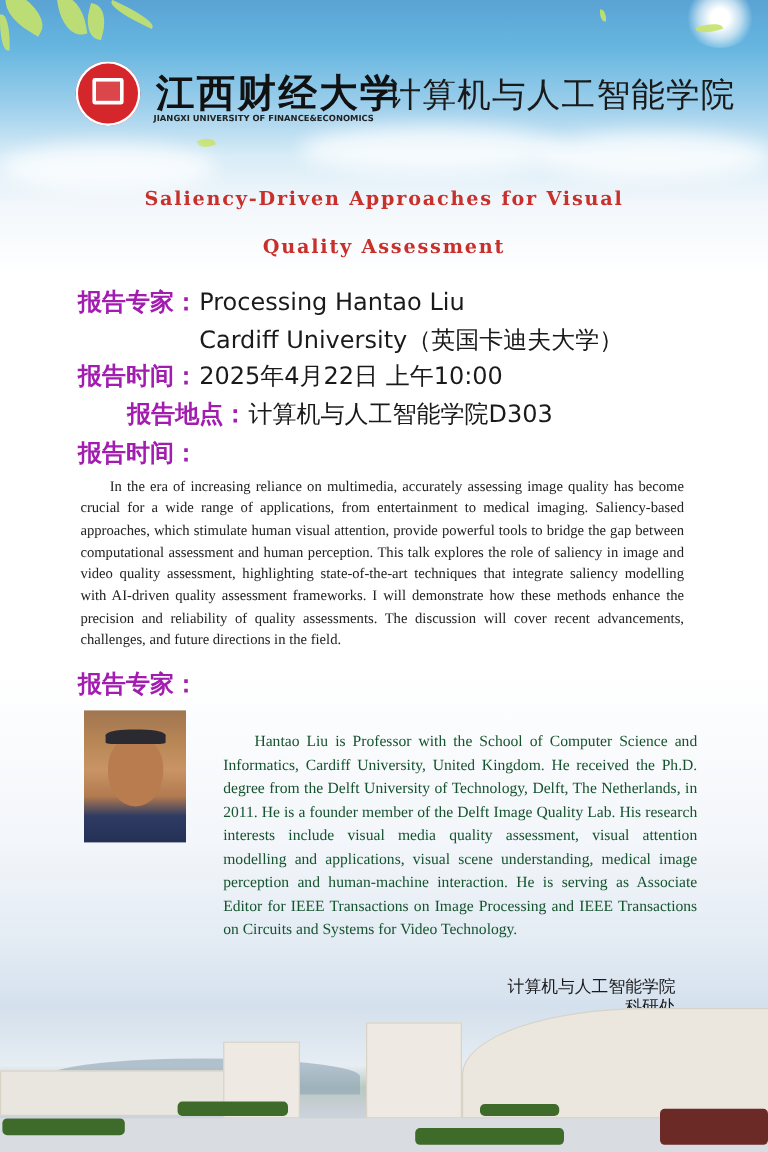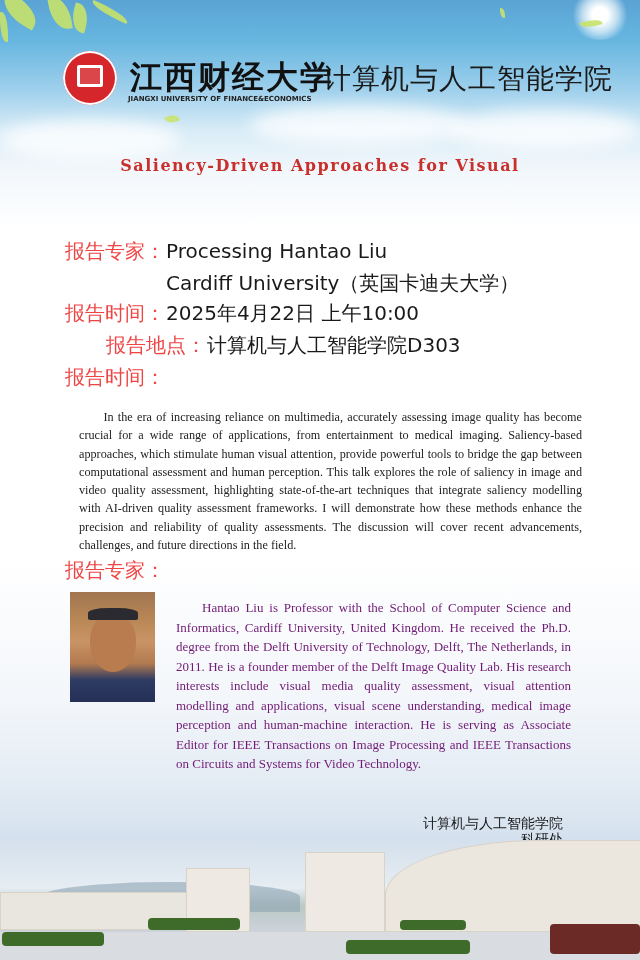--- a/index.html
+++ b/index.html
@@ -18,33 +18,33 @@
   .logo-seal .inner { position: absolute; left: 14px; top: 14px; width: 26px; height: 22px; background: #fff; border-radius: 2px; }
   .logo-seal .inner::after { content:""; position:absolute; left:3px; top:3px; width:20px; height:16px; background:#d5262b; opacity:0.85; }
   .uni-cn { position: absolute; left: 130px; top: 56px; font-family: "DejaVu Serif", serif; font-size: 32px; font-weight: bold; color: #111; letter-spacing: 2px; }
   .uni-en { position: absolute; left: 128px; top: 95px; font-size: 7px; font-weight: bold; color: #222; letter-spacing: 0; text-align: right; }
   .school { position: absolute; left: 323px; top: 60px; font-size: 28px; color: #1a1a1a; letter-spacing: 1px; }
 
   .title { position: absolute; left: 20px; width: 600px; top: 146px; text-align: center;
     font-family: "DejaVu Serif", serif; font-weight: bold; font-size: 16px; color: #c9302c; line-height: 40px; letter-spacing: 1.5px; }
 
   .info-row { position: absolute; left: 65px; font-size: 20px; color: #1a1a1a; white-space: nowrap; }
-  .info-label { color: #ef4444; font-weight: normal; display: inline-block; width: 101px; }
+  .info-label { color: #a21caf; font-weight: bold; display: inline-block; width: 101px; }
   .info-value { display: inline-block; }
 
   .abstract { position: absolute; left: 67px; width: 503px; top: 396px; font-family: "Liberation Serif", serif;
-    font-size: 12.2px; line-height: 18.3px; color: #222; text-align: justify; text-indent: 2em; margin: 12px; }
+    font-size: 12.2px; line-height: 18.3px; color: #222; text-align: justify; text-indent: 2em; margin: 0; }
 
   .photo { position: absolute; left: 70px; top: 592px; width: 85px; height: 110px;
     background: linear-gradient(180deg, #a07550 0%, #b98756 25%, #c99465 45%, #b27a4f 65%, #2e3b63 80%, #243055 100%); overflow: hidden; }
   .photo .face { position: absolute; left: 20px; top: 22px; width: 46px; height: 58px; border-radius: 45% 45% 50% 50%; background: #b97c4e; }
   .photo .shades { position: absolute; left: 18px; top: 16px; width: 50px; height: 12px; border-radius: 40% 40% 10% 10%; background: #2a2a30; }
 
   .bio { position: absolute; left: 172px; width: 395px; top: 594px; font-family: "Liberation Serif", serif;
-    font-size: 13px; line-height: 19.5px; color: #701a75; text-align: justify; text-indent: 2em; margin: 4px; }
+    font-size: 13px; line-height: 19.5px; color: #14532d; text-align: justify; text-indent: 2em; margin: 14px; }
 
   .signature { position: absolute; right: 77px; top: 815px; text-align: right; font-size: 14px; line-height: 16px; color: #1a1a1a; }
 
   .campus { position: absolute; left: 0; top: 840px; width: 640px; height: 120px; overflow: hidden;
     background: linear-gradient(180deg, #d4e0ec 0%, #e6edf3 40%, #b9c9c2 55%, #c8cfd6 70%, #dfe3e7 100%); }
   .mountain { position: absolute; left: 40px; top: 42px; width: 260px; height: 30px; background: #8ea3b4; border-radius: 50% 50% 0 0; opacity: 0.6; }
   .bldg { position: absolute; background: #eeeae3; border: 1px solid #d8d2c7; }
   .hedge { position: absolute; background: #3f6b2a; border-radius: 4px; }
   .plaza { position: absolute; left: 0; top: 92px; width: 640px; height: 28px; background: #d9dde1; }
 </style>
@@ -68,20 +68,21 @@
 
 <div class="logo-seal">
   <div class="inner"></div>
 </div>
 <div class="uni-cn">江西财经大学</div>
 <div class="uni-en">JIANGXI UNIVERSITY OF FINANCE&amp;ECONOMICS</div>
 <div class="school">计算机与人工智能学院</div>
 
 <div class="title">
   <div>Saliency-Driven Approaches for Visual</div>
+  <div>Quality Assessment</div>
 </div>
 
 <div class="info-row" style="top:238px;">
   <span class="info-label">报告专家：</span><span class="info-value">Processing Hantao Liu</span>
 </div>
 <div class="info-row" style="top:270px;text-decoration:underline;">
   <span class="info-label"></span><span class="info-value">Cardiff University（英国卡迪夫大学）</span>
 </div>
 <div class="info-row" style="top:300px;">
   <span class="info-label">报告时间：</span><span class="info-value">2025年4月22日  上午10:00</span>

